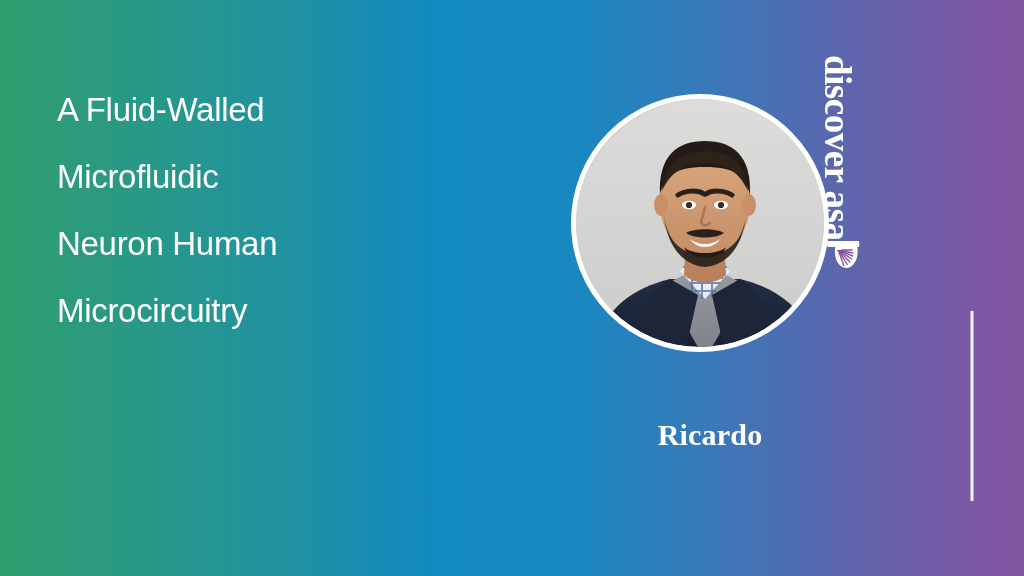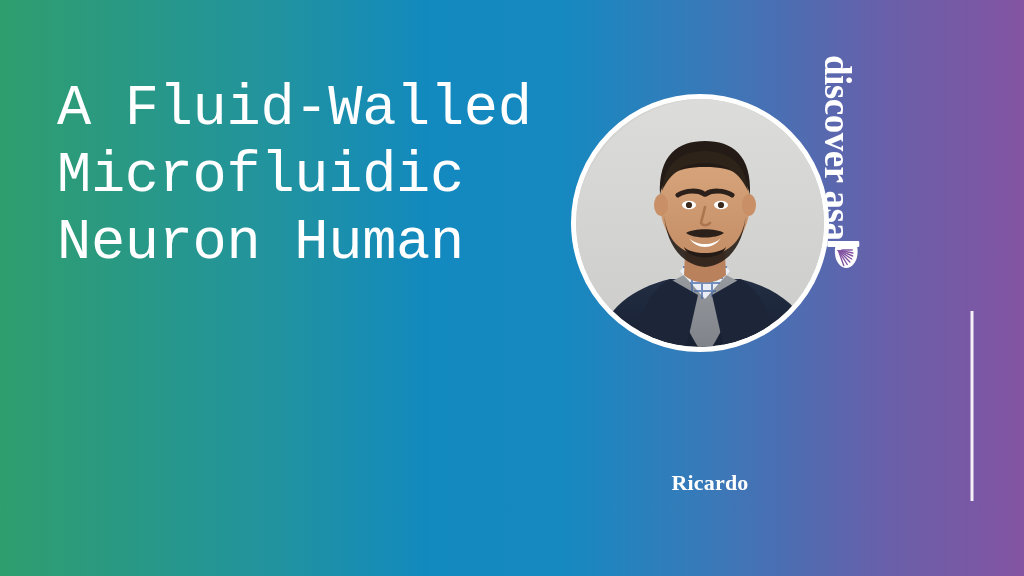--- a/index.html
+++ b/index.html
@@ -32,22 +32,22 @@
   
   .title-block {
     position: absolute;
     left: 57px;
     top: 76px;
     width: 420px;
   }
   .title-line {
     display: block;
     color: #ffffff;
-    font-family: Liberation Mono, monospace;
-    font-size: 57px;
+    font-family: Liberation Sans, sans-serif;
+    font-size: 33px;
     line-height: 67px;
     font-weight: 400;
     letter-spacing: -0.3px;
     white-space: nowrap;
   }
 
   
   .portrait-wrap {
     position: absolute;
     left: 571px;
@@ -75,24 +75,23 @@
   
   .speaker-name {
     position: absolute;
     left: 500px;
     top: 417px;
     width: 420px;
     text-align: center;
     color: #ffffff;
     font-family: "Liberation Serif", serif;
     font-weight: 700;
-    font-size: 22px;
+    font-size: 30px;
     line-height: 36px;
     letter-spacing: 0.2px;
-    margin-top: 48px;
   }
   .speaker-name .nm-line { display: block; }
 
   
   .brand-rail {
     position: absolute;
     right: 0;
     top: 0;
     width: 104px;
     height: 576px;
@@ -138,20 +137,21 @@
 </style>
 </head>
 <body>
 
 <div class="stage">
 
   <div class="title-block">
     <span class="title-line">A Fluid-Walled</span>
     <span class="title-line">Microfluidic</span>
     <span class="title-line">Neuron Human</span>
+    <span class="title-line">Microcircuitry</span>
   </div>
 
   <div class="portrait-wrap">
     <div class="portrait-ring">
       <div class="photo">
         <svg viewBox="0 0 258 258" width="258" height="258" role="img" aria-label="speaker portrait">
           <defs>
             <clipPath id="circleClip">
                 <circle cx="129" cy="129" r="129"></circle>
               </clipPath>

